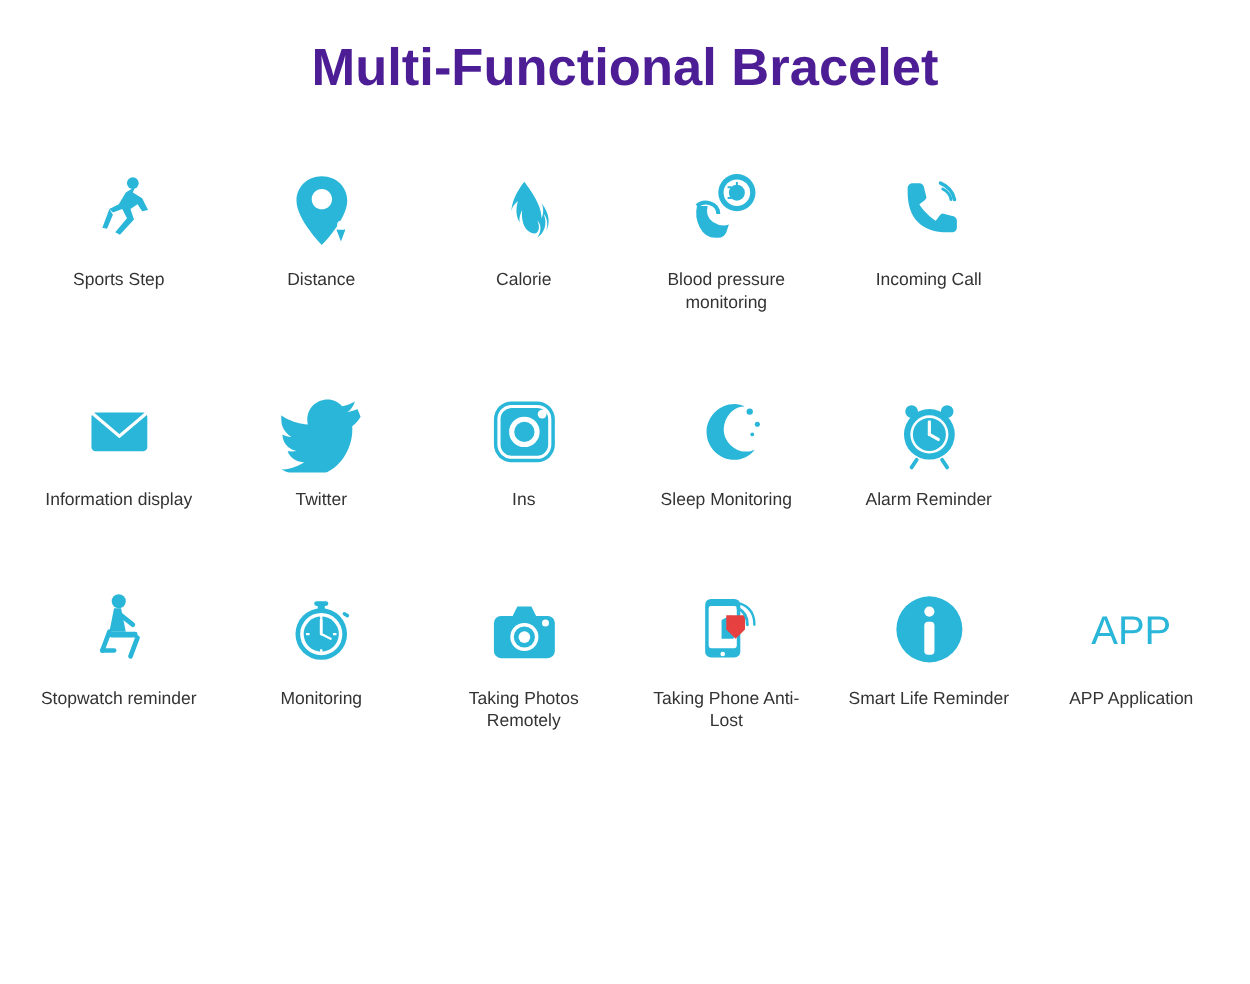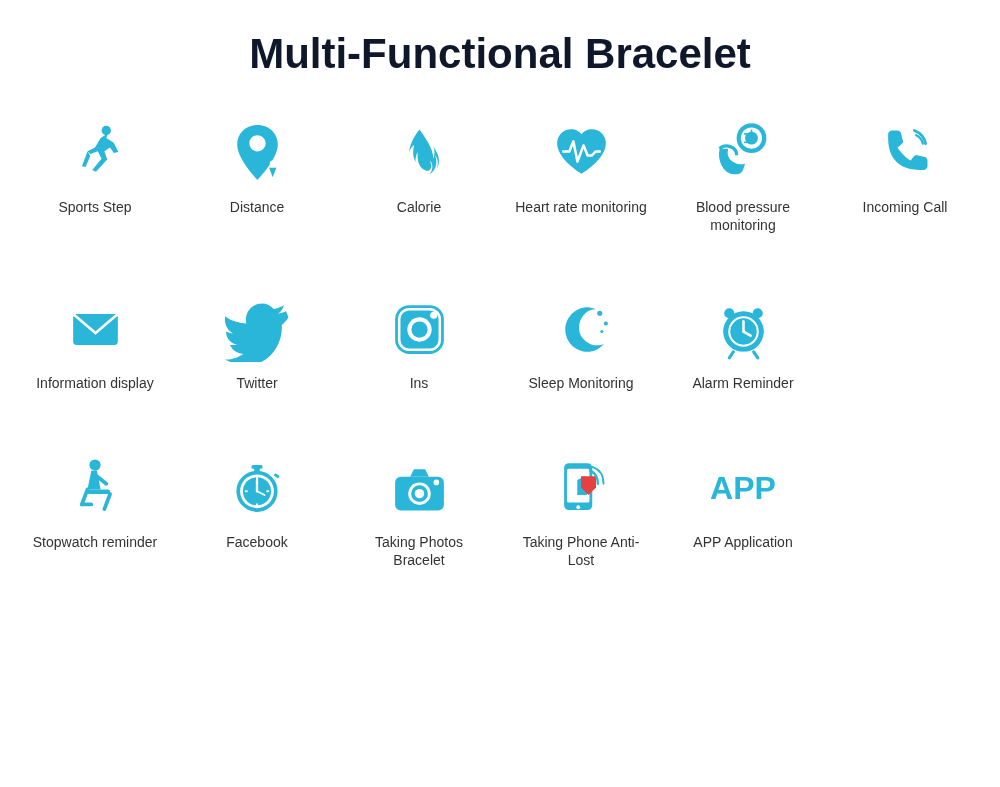--- a/index.html
+++ b/index.html
@@ -9,22 +9,22 @@
       width: 1000px;
       min-height: 787px;
       display: flex;
       flex-direction: column;
       align-items: center;
       padding: 30px 20px;
     }
     h1 {
       font-size: 42px;
       font-weight: 900;
-      color: #0f172a;
-      margin-bottom: 30px;
+      color: #4c1d95;
+      margin-bottom: 46px;
       text-align: left;
     }
     .grid {
       display: grid;
       grid-template-columns: repeat(6, 1fr);
       gap: 10px 12px;
       width: 100%;
       max-width: 960px;
     }
     .feature-item {
@@ -45,21 +45,21 @@
     .icon-wrap svg {
       fill: #29b6d8;
     }
     .feature-label {
       font-size: 14px;
       color: #333;
       line-height: 1.3;
     }
     .app-text {
       font-size: 32px;
-      font-weight: 700;
+      font-weight: 400;
       color: #29b6d8;
       line-height: 1;
     }
     .row-spacer {
       height: 20px;
       grid-column: span 6;
     }
   </style>
 </head>
 <body>
@@ -94,29 +94,20 @@
 
   <div class="feature-item">
     <div class="icon-wrap">
       <svg viewBox="0 0 64 64" width="55" height="65">
         <path d="M32 4 C32 4 20 18 20 32 C20 26 26 22 26 22 C26 22 22 34 28 42 C26 38 30 30 30 30 C30 30 28 44 36 50 C44 56 48 48 44 40 C48 44 48 50 44 56 C50 52 54 44 50 34 C54 38 54 46 52 50 C56 44 56 34 48 24 C50 28 50 34 48 38 C48 30 44 20 32 4 Z"></path>
       </svg>
     </div>
     <span class="feature-label">Calorie</span>
   </div>
 
-  <div class="feature-item">
-    <div class="icon-wrap">
-      <svg viewBox="0 0 64 64" width="65" height="65">
-        <path d="M32 52 C32 52 8 38 8 22 C8 14 14 8 22 8 C26 8 30 10 32 13 C34 10 38 8 42 8 C50 8 56 14 56 22 C56 38 32 52 32 52 Z"></path>
-        <polyline points="14,30 20,30 24,20 28,40 34,24 38,34 42,34 46,30 50,30" fill="none" stroke="white" stroke-width="2.5" stroke-linecap="round" stroke-linejoin="round"></polyline>
-      </svg>
-    </div>
-    <span class="feature-label">Heart rate monitoring</span>
-  </div>
 
   <div class="feature-item">
     <div class="icon-wrap">
       <svg viewBox="0 0 64 64" width="68" height="68">
 
         <circle cx="40" cy="18" r="14" fill="#29b6d8"></circle>
         <circle cx="40" cy="18" r="10" fill="white"></circle>
         <circle cx="40" cy="18" r="6" fill="#29b6d8"></circle>
 
         <path d="M10 28 Q8 36 12 44 Q16 52 24 52 L26 52 Q30 52 32 48 L34 42 Q28 44 22 40 Q16 36 18 28 Z" fill="#29b6d8"></path>
@@ -256,39 +247,39 @@
 
         <line x1="32" y1="36" x2="32" y2="24" stroke="white" stroke-width="2.5" stroke-linecap="round"></line>
         <line x1="32" y1="36" x2="40" y2="40" stroke="white" stroke-width="2" stroke-linecap="round"></line>
 
         <line x1="32" y1="20" x2="32" y2="23" stroke="white" stroke-width="2"></line>
         <line x1="32" y1="49" x2="32" y2="52" stroke="white" stroke-width="2"></line>
         <line x1="19" y1="36" x2="22" y2="36" stroke="white" stroke-width="2"></line>
         <line x1="42" y1="36" x2="45" y2="36" stroke="white" stroke-width="2"></line>
       </svg>
     </div>
-    <span class="feature-label">Facebook</span>
+    <span class="feature-label">Monitoring</span>
   </div>
 
   <div class="feature-item">
     <div class="icon-wrap">
       <svg viewBox="0 0 64 64" width="65" height="60">
 
         <rect x="6" y="20" width="52" height="36" rx="6"></rect>
 
         <circle cx="32" cy="38" r="12" fill="white"></circle>
         <circle cx="32" cy="38" r="9" fill="#29b6d8"></circle>
         <circle cx="32" cy="38" r="5" fill="white"></circle>
 
         <path d="M22 20 L26 12 L38 12 L42 20 Z"></path>
 
         <circle cx="50" cy="26" r="3" fill="white"></circle>
       </svg>
     </div>
-    <span class="feature-label">Taking Photos Bracelet</span>
+    <span class="feature-label">Taking Photos Remotely</span>
   </div>
 
   <div class="feature-item">
     <div class="icon-wrap">
       <svg viewBox="0 0 64 64" width="60" height="65">
 
         <rect x="14" y="6" width="30" height="50" rx="5"></rect>
 
         <rect x="17" y="12" width="24" height="36" rx="2" fill="white"></rect>
 
@@ -297,20 +288,30 @@
         <path d="M36 20 L44 28 L38 40 L28 40 L28 24 Z" fill="#29b6d8"></path>
         <polygon points="40,20 48,20 48,32 40,40 32,32 32,20" fill="#e74040"></polygon>
 
         <path d="M42 14 Q50 18 50 28" fill="none" stroke="#29b6d8" stroke-width="2.5" stroke-linecap="round"></path>
         <path d="M44 10 Q56 14 56 28" fill="none" stroke="#29b6d8" stroke-width="2" stroke-linecap="round"></path>
       </svg>
     </div>
     <span class="feature-label">Taking Phone Anti-Lost</span>
   </div>
 
+  <div class="feature-item">
+    <div class="icon-wrap">
+      <svg viewBox="0 0 64 64" width="65" height="65">
+        <circle cx="32" cy="32" r="26"></circle>
+        <circle cx="32" cy="18" r="4" fill="white"></circle>
+        <rect x="28" y="26" width="8" height="26" rx="3" fill="white"></rect>
+      </svg>
+    </div>
+    <span class="feature-label">Smart Life Reminder</span>
+  </div>
 
   <div class="feature-item">
     <div class="icon-wrap">
       <span class="app-text">APP</span>
     </div>
     <span class="feature-label">APP Application</span>
   </div>
 
 </div>
 

